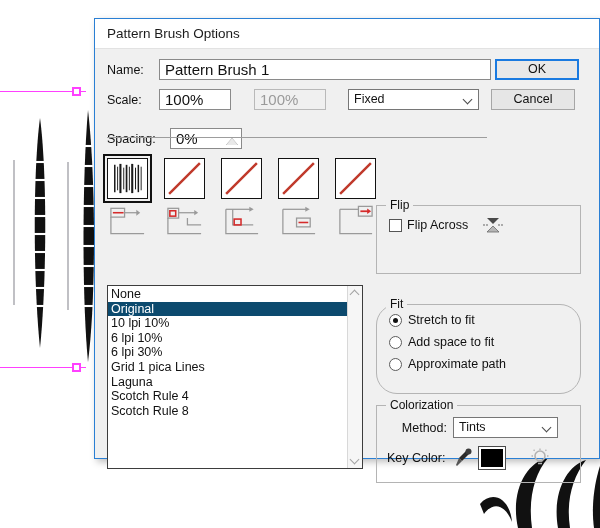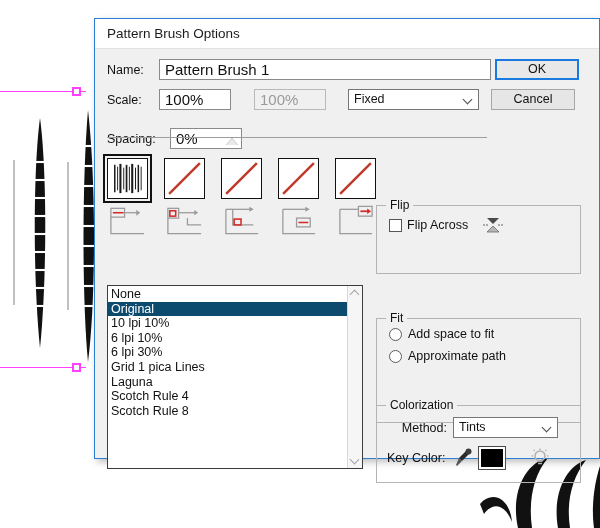--- a/index.html
+++ b/index.html
@@ -344,22 +344,26 @@
           <g fill="#8a8a8a">
               <circle cx="8" cy="10" r="0.9"></circle>
               <circle cx="11" cy="10" r="0.9"></circle>
             <circle cx="23" cy="10" r="0.9"></circle>
               <circle cx="26" cy="10" r="0.9"></circle>
             </g>
         </svg>
       </div>
     </div>
 
-    <div class="group" style="left:281px; top:269px; width:205px; height:105px;">
+    <div class="group" style="left:281px; top:255px; width:205px; height:90px;border-radius:21px;">
       <span class="legend">Fit</span>
+      <div class="rdrow">
+        <span class="radio on"></span>
+        <span class="t">Stretch to fit</span>
+      </div>
       <div class="rdrow">
         <span class="radio"></span>
         <span class="t">Add space to fit</span>
       </div>
       <div class="rdrow">
         <span class="radio"></span>
         <span class="t">Approximate path</span>
       </div>
     </div>
 

